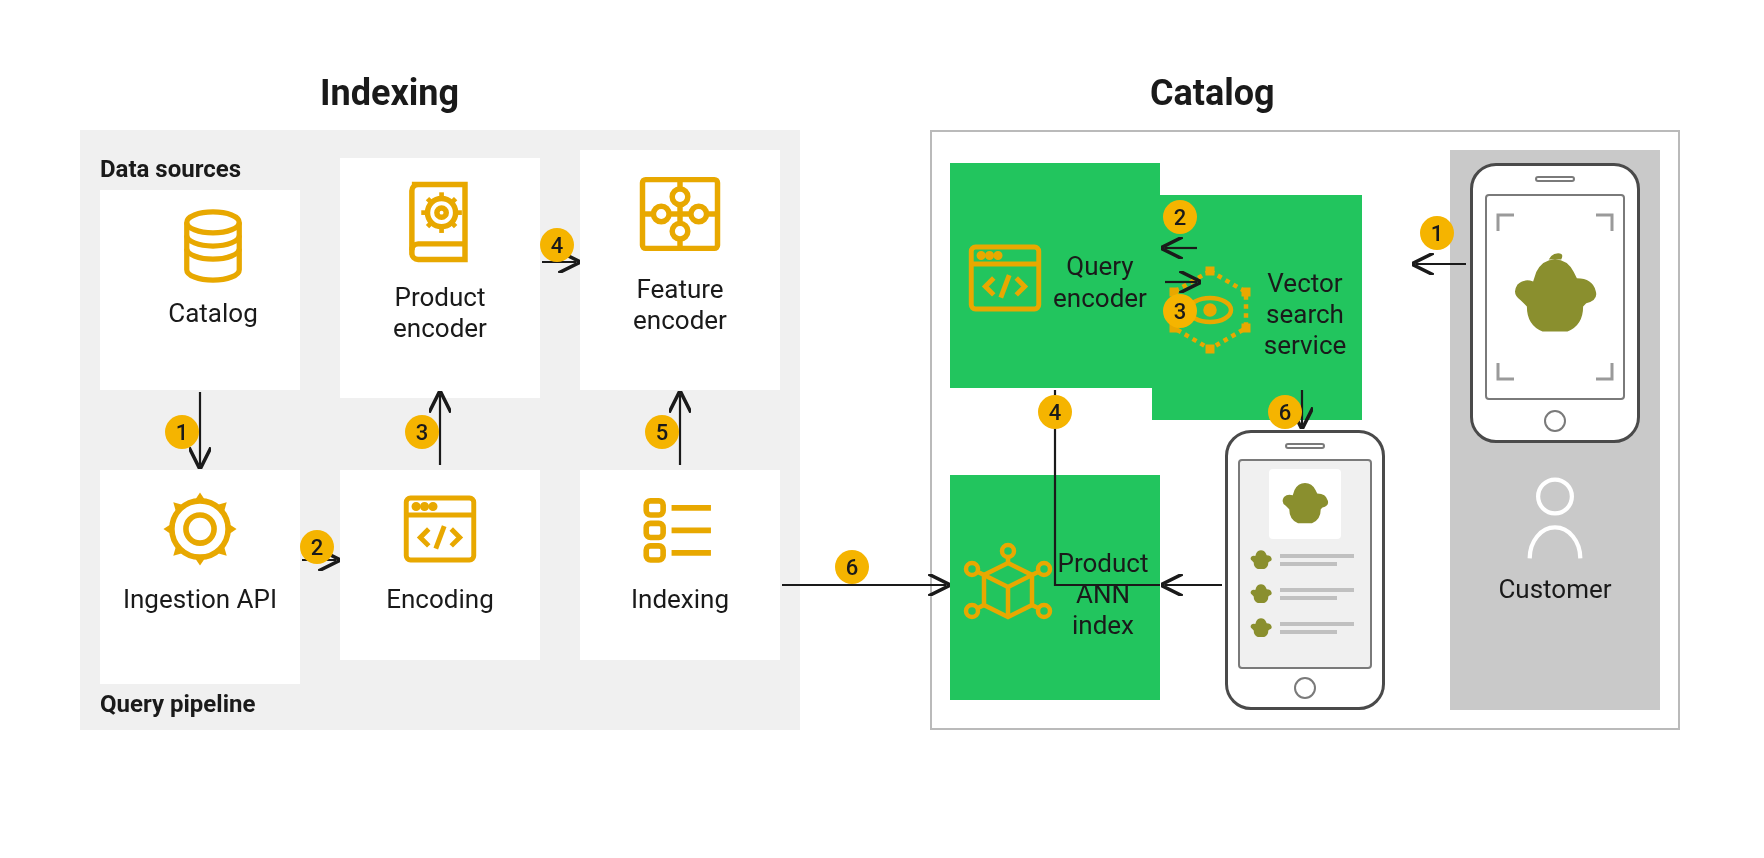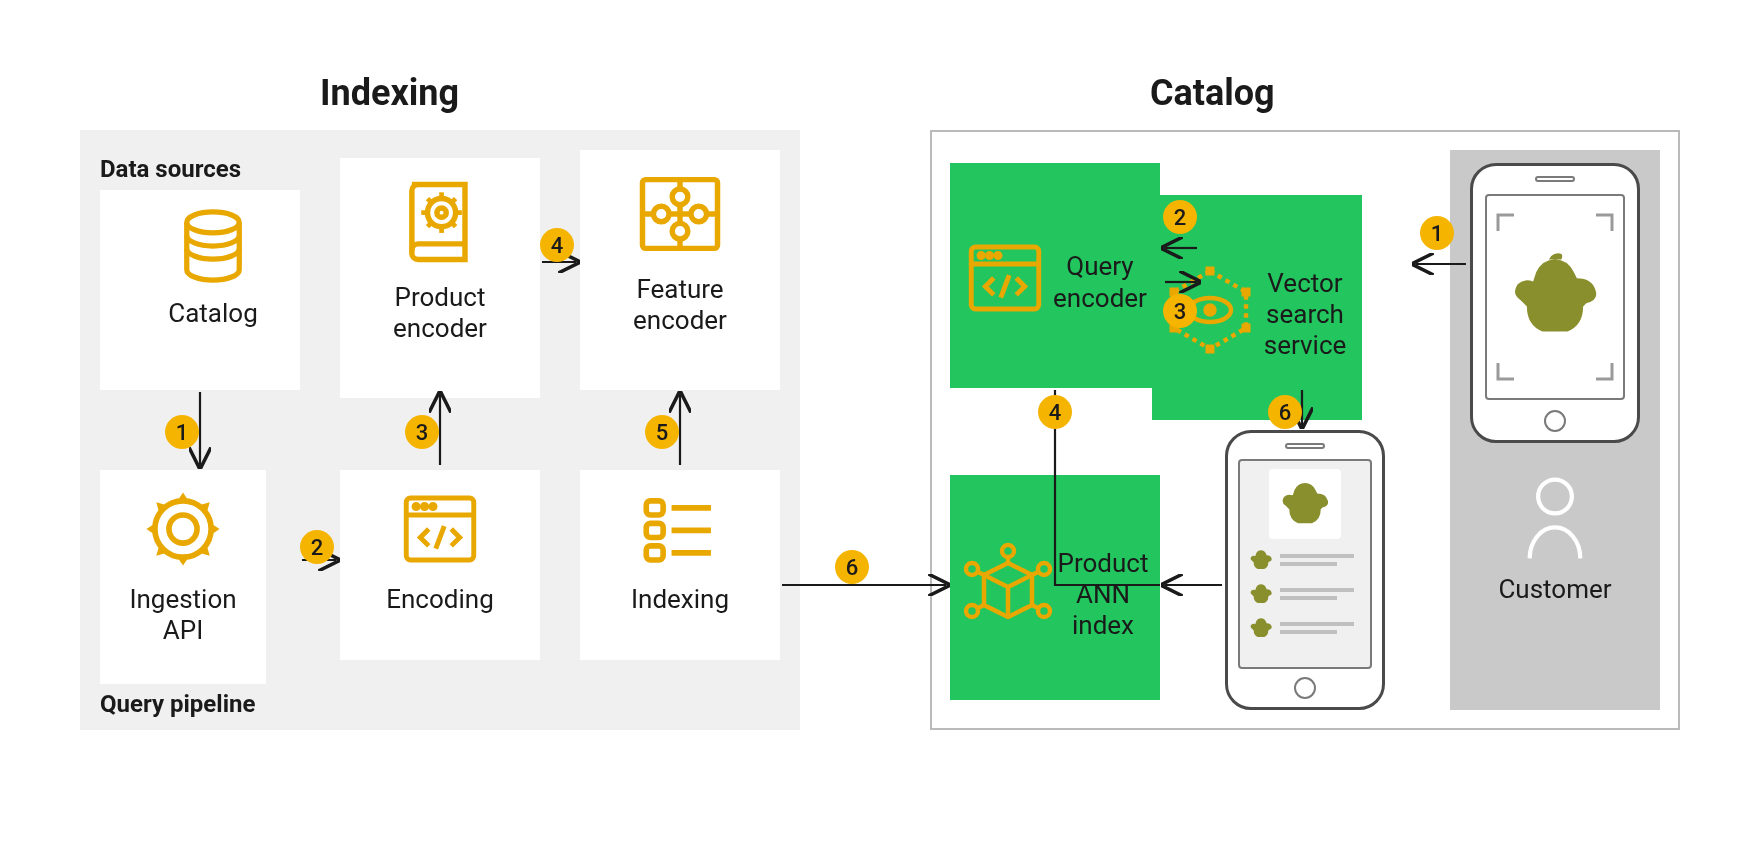--- a/index.html
+++ b/index.html
@@ -169,21 +169,21 @@
         <circle cx="32" cy="21" r="5" fill="#fff"></circle>
         <circle cx="32" cy="43" r="5" fill="#fff"></circle>
         <circle cx="20" cy="32" r="5" fill="#fff"></circle>
         <circle cx="44" cy="32" r="5" fill="#fff"></circle>
       </g>
     </svg>
   </div>
   <div class="node-label">Feature encoder</div>
 </div>
 
-<div class="node" style="left:100px; top:470px; width:166px; height:214px;">
+<div class="node" style="left:100px; top:470px; width:200px; height:214px;">
   <div class="icon-holder">
     <svg width="90" height="90" viewBox="0 0 64 64">
       <g fill="none" stroke="#e8a800" stroke-width="4">
         <circle cx="32" cy="32" r="10"></circle>
         <path d="M32 6 L36 12 L28 12 Z M32 58 L36 52 L28 52 Z M6 32 L12 28 L12 36 Z M58 32 L52 28 L52 36 Z M13 13 L20 15 L15 20 Z M51 13 L49 20 L44 15 Z M13 51 L15 44 L20 49 Z M51 51 L44 49 L49 44 Z" fill="#e8a800" stroke="none"></path>
         <circle cx="32" cy="32" r="20"></circle>
       </g>
     </svg>
   </div>
   <div class="node-label">Ingestion API</div>

